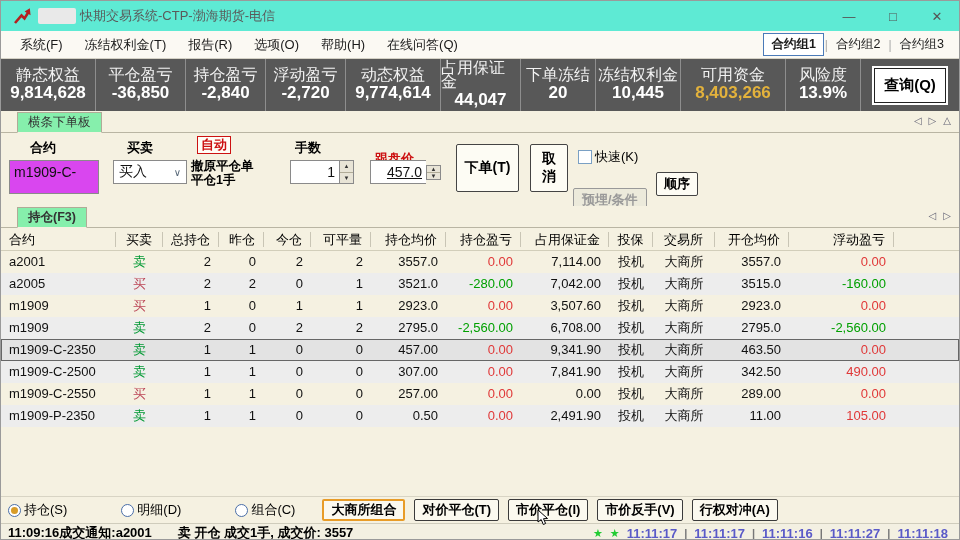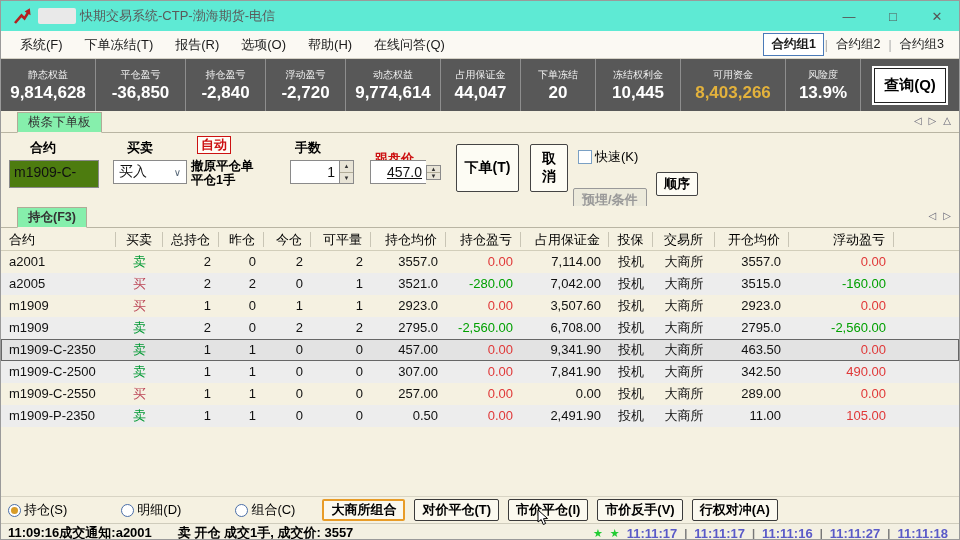--- a/index.html
+++ b/index.html
@@ -19,39 +19,39 @@
            display:flex;align-items:center;padding:0 8px;box-sizing:content-box;}
   .menu-item{font-size:13px;color:#1a1a1a;padding:0 11px;cursor:default;}
   .menu-groups{margin-left:auto;display:flex;align-items:center;}
   .group-item{font-size:12.5px;color:#1a1a1a;padding:2px 7px;}
   .group-item.active{border:1px solid #4a7ab8;font-weight:bold;background:#fff;}
   .group-sep{color:#aaa;margin:0 1px;font-size:12px;}
 
   
   .statsbar{position:absolute;top:58px;left:0;right:0;height:52px;background:#585858;display:flex;}
   .stat-cell{display:flex;flex-direction:column;align-items:center;justify-content:center;border-right:1px solid #8e8e8e;box-sizing:border-box;flex:0 0 auto;}
-  .stat-label{font-size:10px;color:#f2f2f2;line-height:14px;}
+  .stat-label{font-size:16px;color:#f2f2f2;line-height:14px;}
   .stat-value{font-size:17px;font-weight:bold;color:#ffffff;margin-top:1px;line-height:19px;}
   .stat-value.gold{color:var(--gold);}
   .stat-query{flex:1;display:flex;align-items:center;justify-content:center;}
   .query-btn{background:#fff;border:1px solid #222;box-shadow:0 0 0 2px #fff;font-weight:bold;font-size:15px;padding:7px 9px;font-family:inherit;}
 
   
   .tabs{position:relative;height:21px;border-bottom:1px solid #b9b5a3;}
   .tab{position:absolute;left:16px;top:1px;bottom:-1px;line-height:19px;padding:0 10px;background:#86efac;
        border:1px solid #b0ab97;border-bottom:1px solid #f5f1e1;font-size:12.5px;color:#333;z-index:2;}
   .tab.bold{font-weight:bold;}
   .nav-icons{position:absolute;right:8px;top:4px;font-size:10px;color:#667;display:flex;gap:7px;}
 
   
   .order-panel{position:absolute;top:110px;left:0;right:0;height:95px;background:#f5f1e1;}
   .order-body{position:relative;height:73px;}
   .fld-label{position:absolute;font-size:13px;font-weight:bold;color:#000;}
   .fld-label.red{color:#cc1111;}
-  .text-input{position:absolute;background:#4d7c0f;border:1px solid #8a8a8a;font-size:14px;line-height:22px;height:28px;
+  .text-input{position:absolute;background:#d946ef;border:1px solid #8a8a8a;font-size:14px;line-height:22px;height:34px;
               padding:0 4px;box-sizing:border-box;color:#111;}
   .select{position:absolute;background:#fff;border:1px solid #8a8a8a;height:24px;box-sizing:border-box;font-size:14px;
           display:flex;align-items:center;justify-content:space-between;padding:0 5px;color:#111;}
   .select .chev{color:#567;font-size:10px;}
   .auto-box{position:absolute;border:1px solid #cc1111;color:#cc1111;font-weight:bold;font-size:13px;line-height:16px;padding:0 3px;background:#fffdf6;}
   .auto-note{position:absolute;font-size:12.5px;font-weight:bold;line-height:14px;color:#000;}
   .spin{position:absolute;display:flex;height:24px;}
   .spin-val{background:#fff;border:1px solid #8a8a8a;border-right:none;text-align:right;font-size:14px;line-height:22px;
             padding:0 4px;box-sizing:border-box;color:#111;}
   .spin-val.underline{text-decoration:underline;}
@@ -120,21 +120,21 @@
     <div class="win-btns">
       <span class="win-btn">—</span>
       <span class="win-btn">□</span>
       <span class="win-btn">✕</span>
     </div>
   </div>
 
   <div class="menubar">
     <div id="menu-items" style="display:flex;">
         <div class="menu-item">系统(F)</div>
-        <div class="menu-item">下单冻结(T)</div>
+        <div class="menu-item">冻结权利金(T)</div>
         <div class="menu-item">报告(R)</div>
         <div class="menu-item">选项(O)</div>
         <div class="menu-item">帮助(H)</div>
         <div class="menu-item">在线问答(Q)</div>
       </div>
     <div id="menu-groups" class="menu-groups">
         <div class="group-item active">合约组1</div>
         <span class="group-sep">|</span>
         <div class="group-item">合约组2</div>
         <span class="group-sep">|</span>

